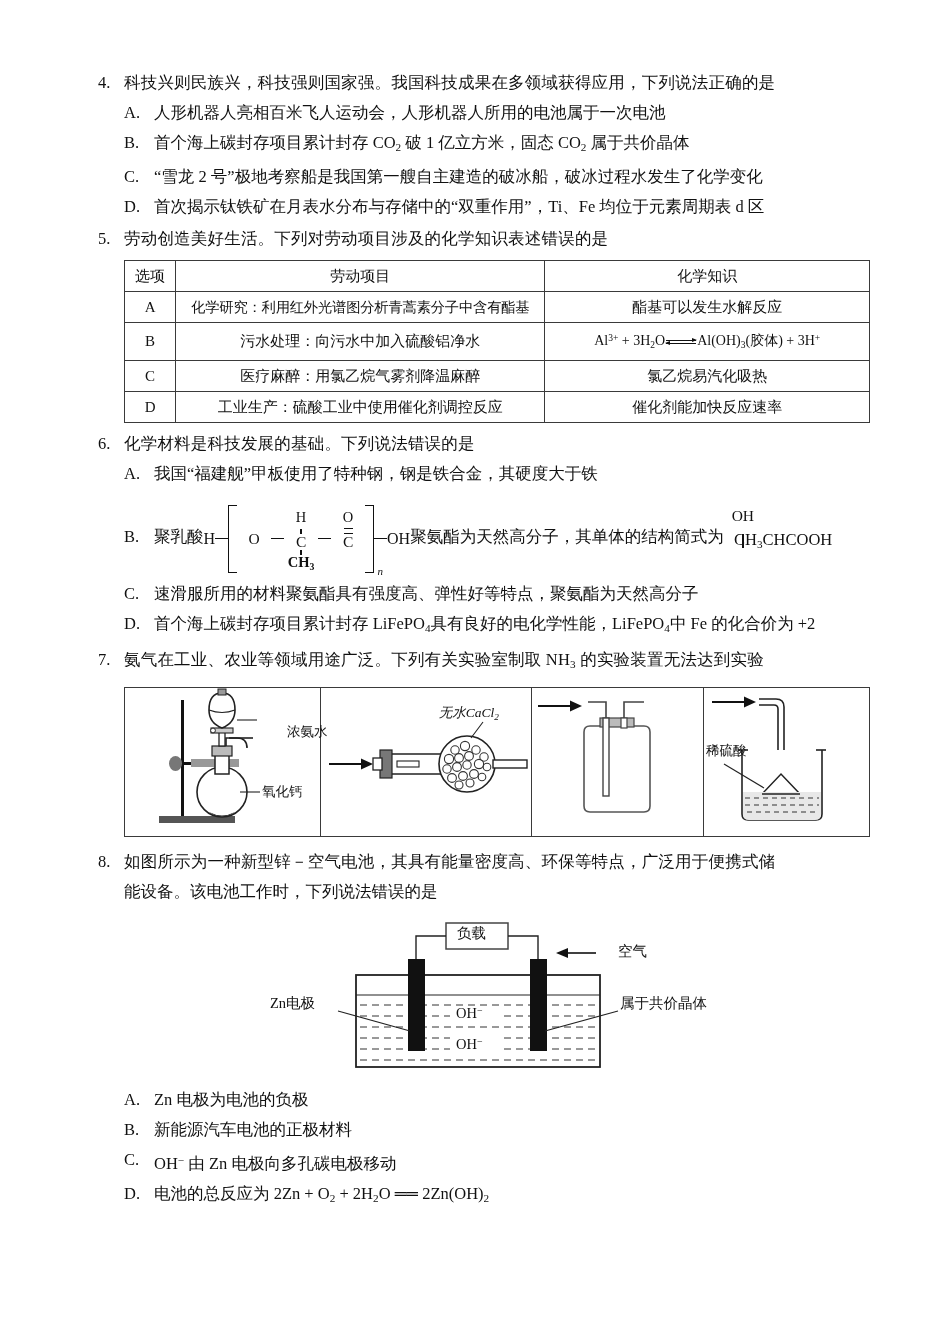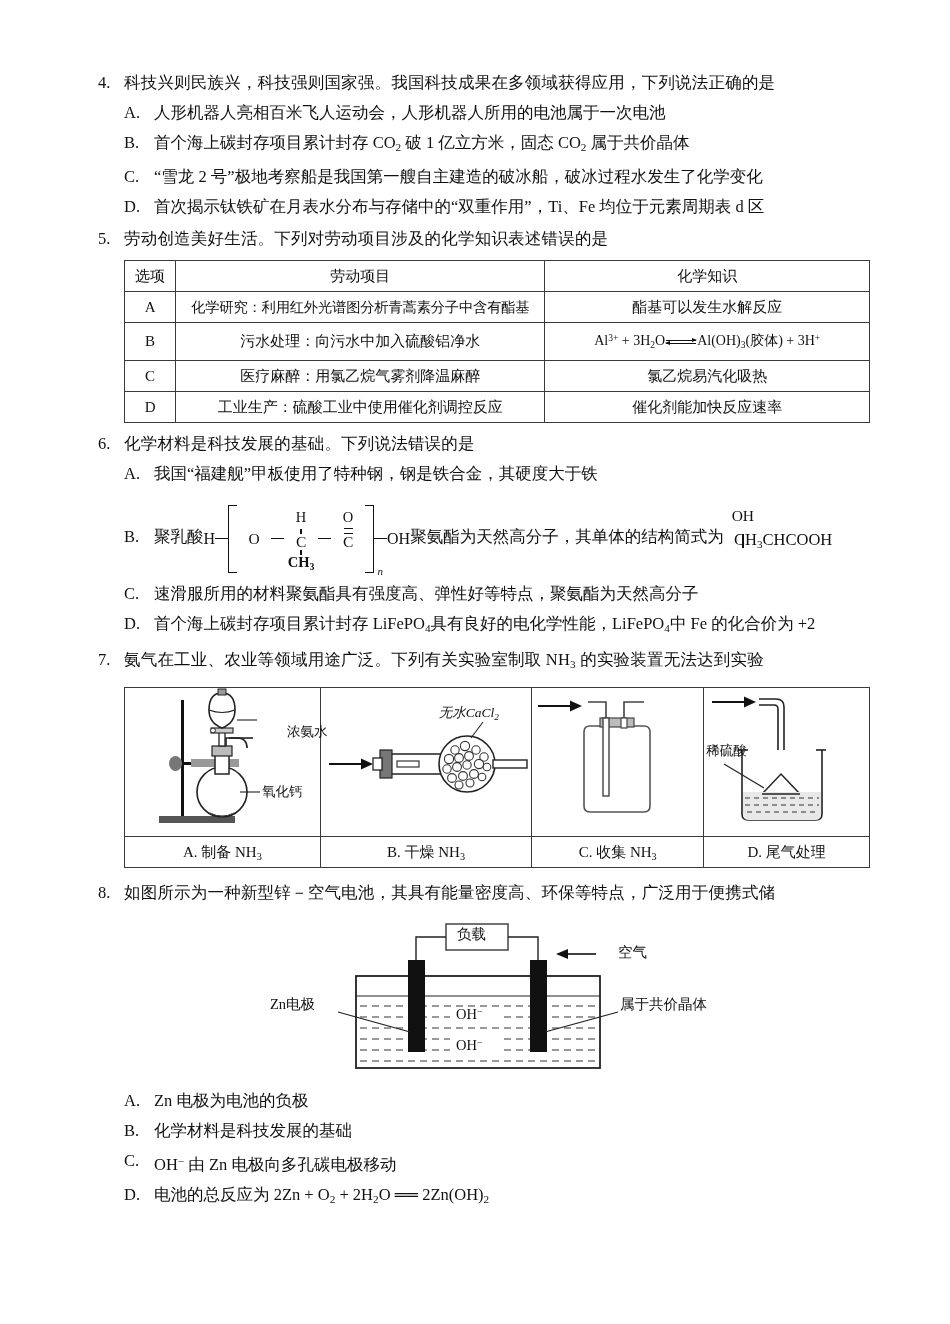--- a/index.html
+++ b/index.html
@@ -402,35 +402,30 @@
                 <line x1="43" y1="124" x2="113" y2="124"></line>
               </g>
               <path d="M58,106 L96,106" stroke="#222" stroke-width="1.3" fill="none"></path>
 
               <path d="M20,76 L60,100" stroke="#222" stroke-width="1.1" fill="none"></path>
             </svg>
             <div class="lbl" style="left:2px; top:54px;">稀硫酸</div>
           </div>
         </td>
       </tr>
-      <tr>
-        <td class="cap"><span>A.  制备 NH</span><sub>3</sub></td>
-        <td class="cap"><span>B.  干燥 NH</span><sub>3</sub></td>
-        <td class="cap"><span>C.  收集 NH</span><sub>3</sub></td>
-        <td class="cap"><span>D.  尾气处理</span></td>
-      </tr>
     </tbody>
         </table>
   </div>
 
   <div class="q" style="margin-top:10px;">
     <div class="q-line">
       <span class="q-num">8.</span>
       <span class="q-stem">如图所示为一种新型锌－空气电池，其具有能量密度高、环保等特点，广泛用于便携式储</span>
     </div>
+    <div class="q-cont">能设备。该电池工作时，下列说法错误的是</div>
 
     <div class="batwrap">
       <svg width="760" height="160" style="position:absolute; left:0; top:0;">
 
         <rect x="348" y="4" width="62" height="26" fill="#fff" stroke="#444" stroke-width="1.5"></rect>
 
         <path d="M348,17 L318,17 L318,46" fill="none" stroke="#222" stroke-width="1.4"></path>
         <path d="M410,17 L440,17 L440,46" fill="none" stroke="#222" stroke-width="1.4"></path>
 
         <rect x="258" y="56" width="244" height="92" fill="#fff" stroke="#222" stroke-width="1.8"></rect>
@@ -467,21 +462,21 @@
       <div class="lbl" style="left:358px; top:86px; font-size:14.5px;"><span>OH</span><sup>−</sup></div>
       <div class="lbl" style="left:358px; top:117px; font-size:14.5px;"><span>OH</span><sup>−</sup></div>
     </div>
 
     <div class="opt">
       <span class="opt-letter">A.</span>
       <span class="opt-body">Zn 电极为电池的负极</span>
     </div>
     <div class="opt">
       <span class="opt-letter">B.</span>
-      <span class="opt-body">化学材料是科技发展的基础</span>
+      <span class="opt-body">新能源汽车电池的正极材料</span>
     </div>
     <div class="opt">
       <span class="opt-letter">C.</span>
       <span class="opt-body"><span>OH</span><sup>−</sup><span> 由 Zn 电极向多孔碳电极移动</span></span>
     </div>
     <div class="opt">
       <span class="opt-letter">D.</span>
       <span class="opt-body"><span>电池的总反应为 2Zn + O</span><sub>2</sub><span> + 2H</span><sub>2</sub><span>O ══ 2Zn(OH)</span><sub>2</sub></span>
     </div>
   </div>

